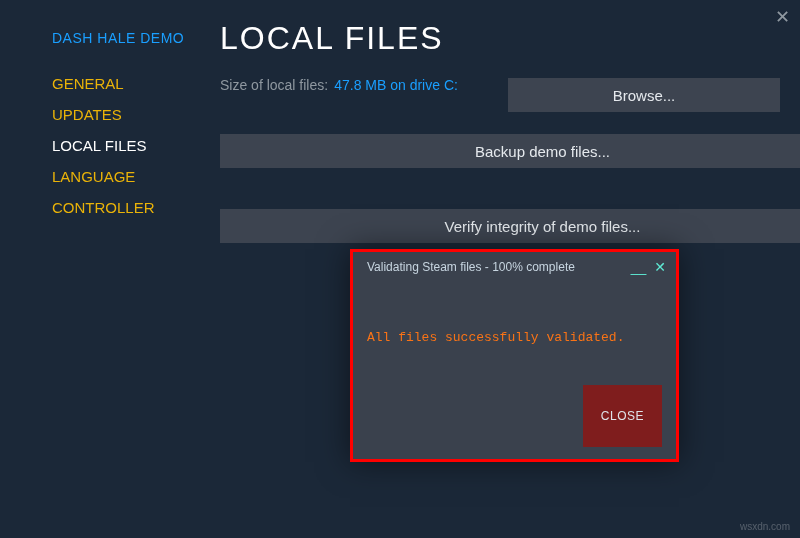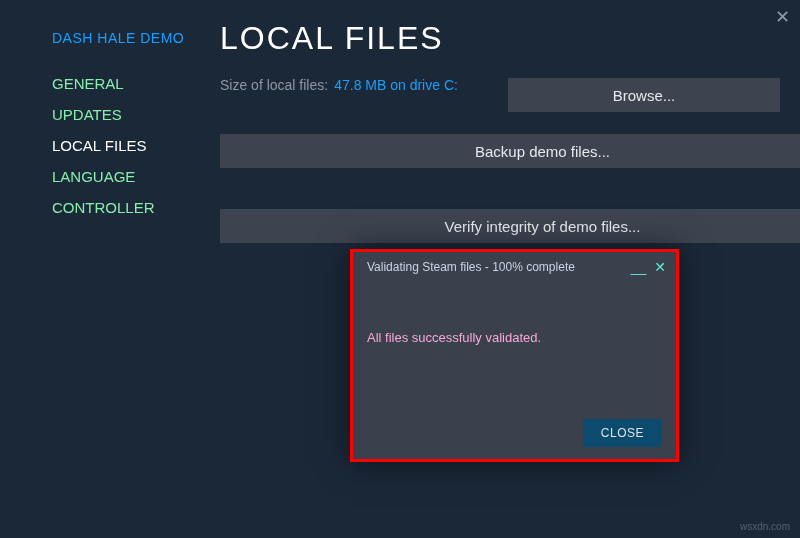--- a/index.html
+++ b/index.html
@@ -24,21 +24,21 @@
     padding: 30px 0 0 16px;
     margin-left: 36px;
   }
   .game-title {
     color: #1a9fff;
     font-size: 14px;
     letter-spacing: 0.5px;
     margin-bottom: 22px;
   }
   .nav-item {
-    color: #86efac;
+    color: #eab308;
     font-size: 15px;
     padding: 7px 0;
     cursor: pointer;
   }
   .nav-item.active { color: #ffffff; }
   .main {
     position: absolute;
     left: 220px; right: 20px; top: 20px; bottom: 0;
   }
   .page-title {
@@ -96,33 +96,34 @@
   .dlg-title { flex: 1; }
   .dlg-ctrl {
     color: #5eead4;
     font-size: 14px;
     margin-left: 8px;
     cursor: pointer;
     line-height: 12px;
   }
   .dlg-body {
     padding: 50px 14px 0 14px;
-    color: #f9a8d4;
+    color: #f97316;
     font-size: 13px;
+    font-family: Liberation Mono, monospace;
   }
   .dlg-footer {
     position: absolute;
     bottom: 12px; right: 14px;
   }
   .dlg-btn {
-    background: #0c4a6e;
+    background: #7f1d1d;
     color: #dfe3e8;
     font-size: 12px;
     letter-spacing: 0.5px;
-    padding: 7px 18px;
+    padding: 24px 18px;
     border: none;
     cursor: pointer;
   }
   .watermark {
     position: absolute;
     bottom: 6px; right: 10px;
     font-size: 10px;
     color: rgba(255,255,255,0.25);
     margin-left: 48px;
   }

